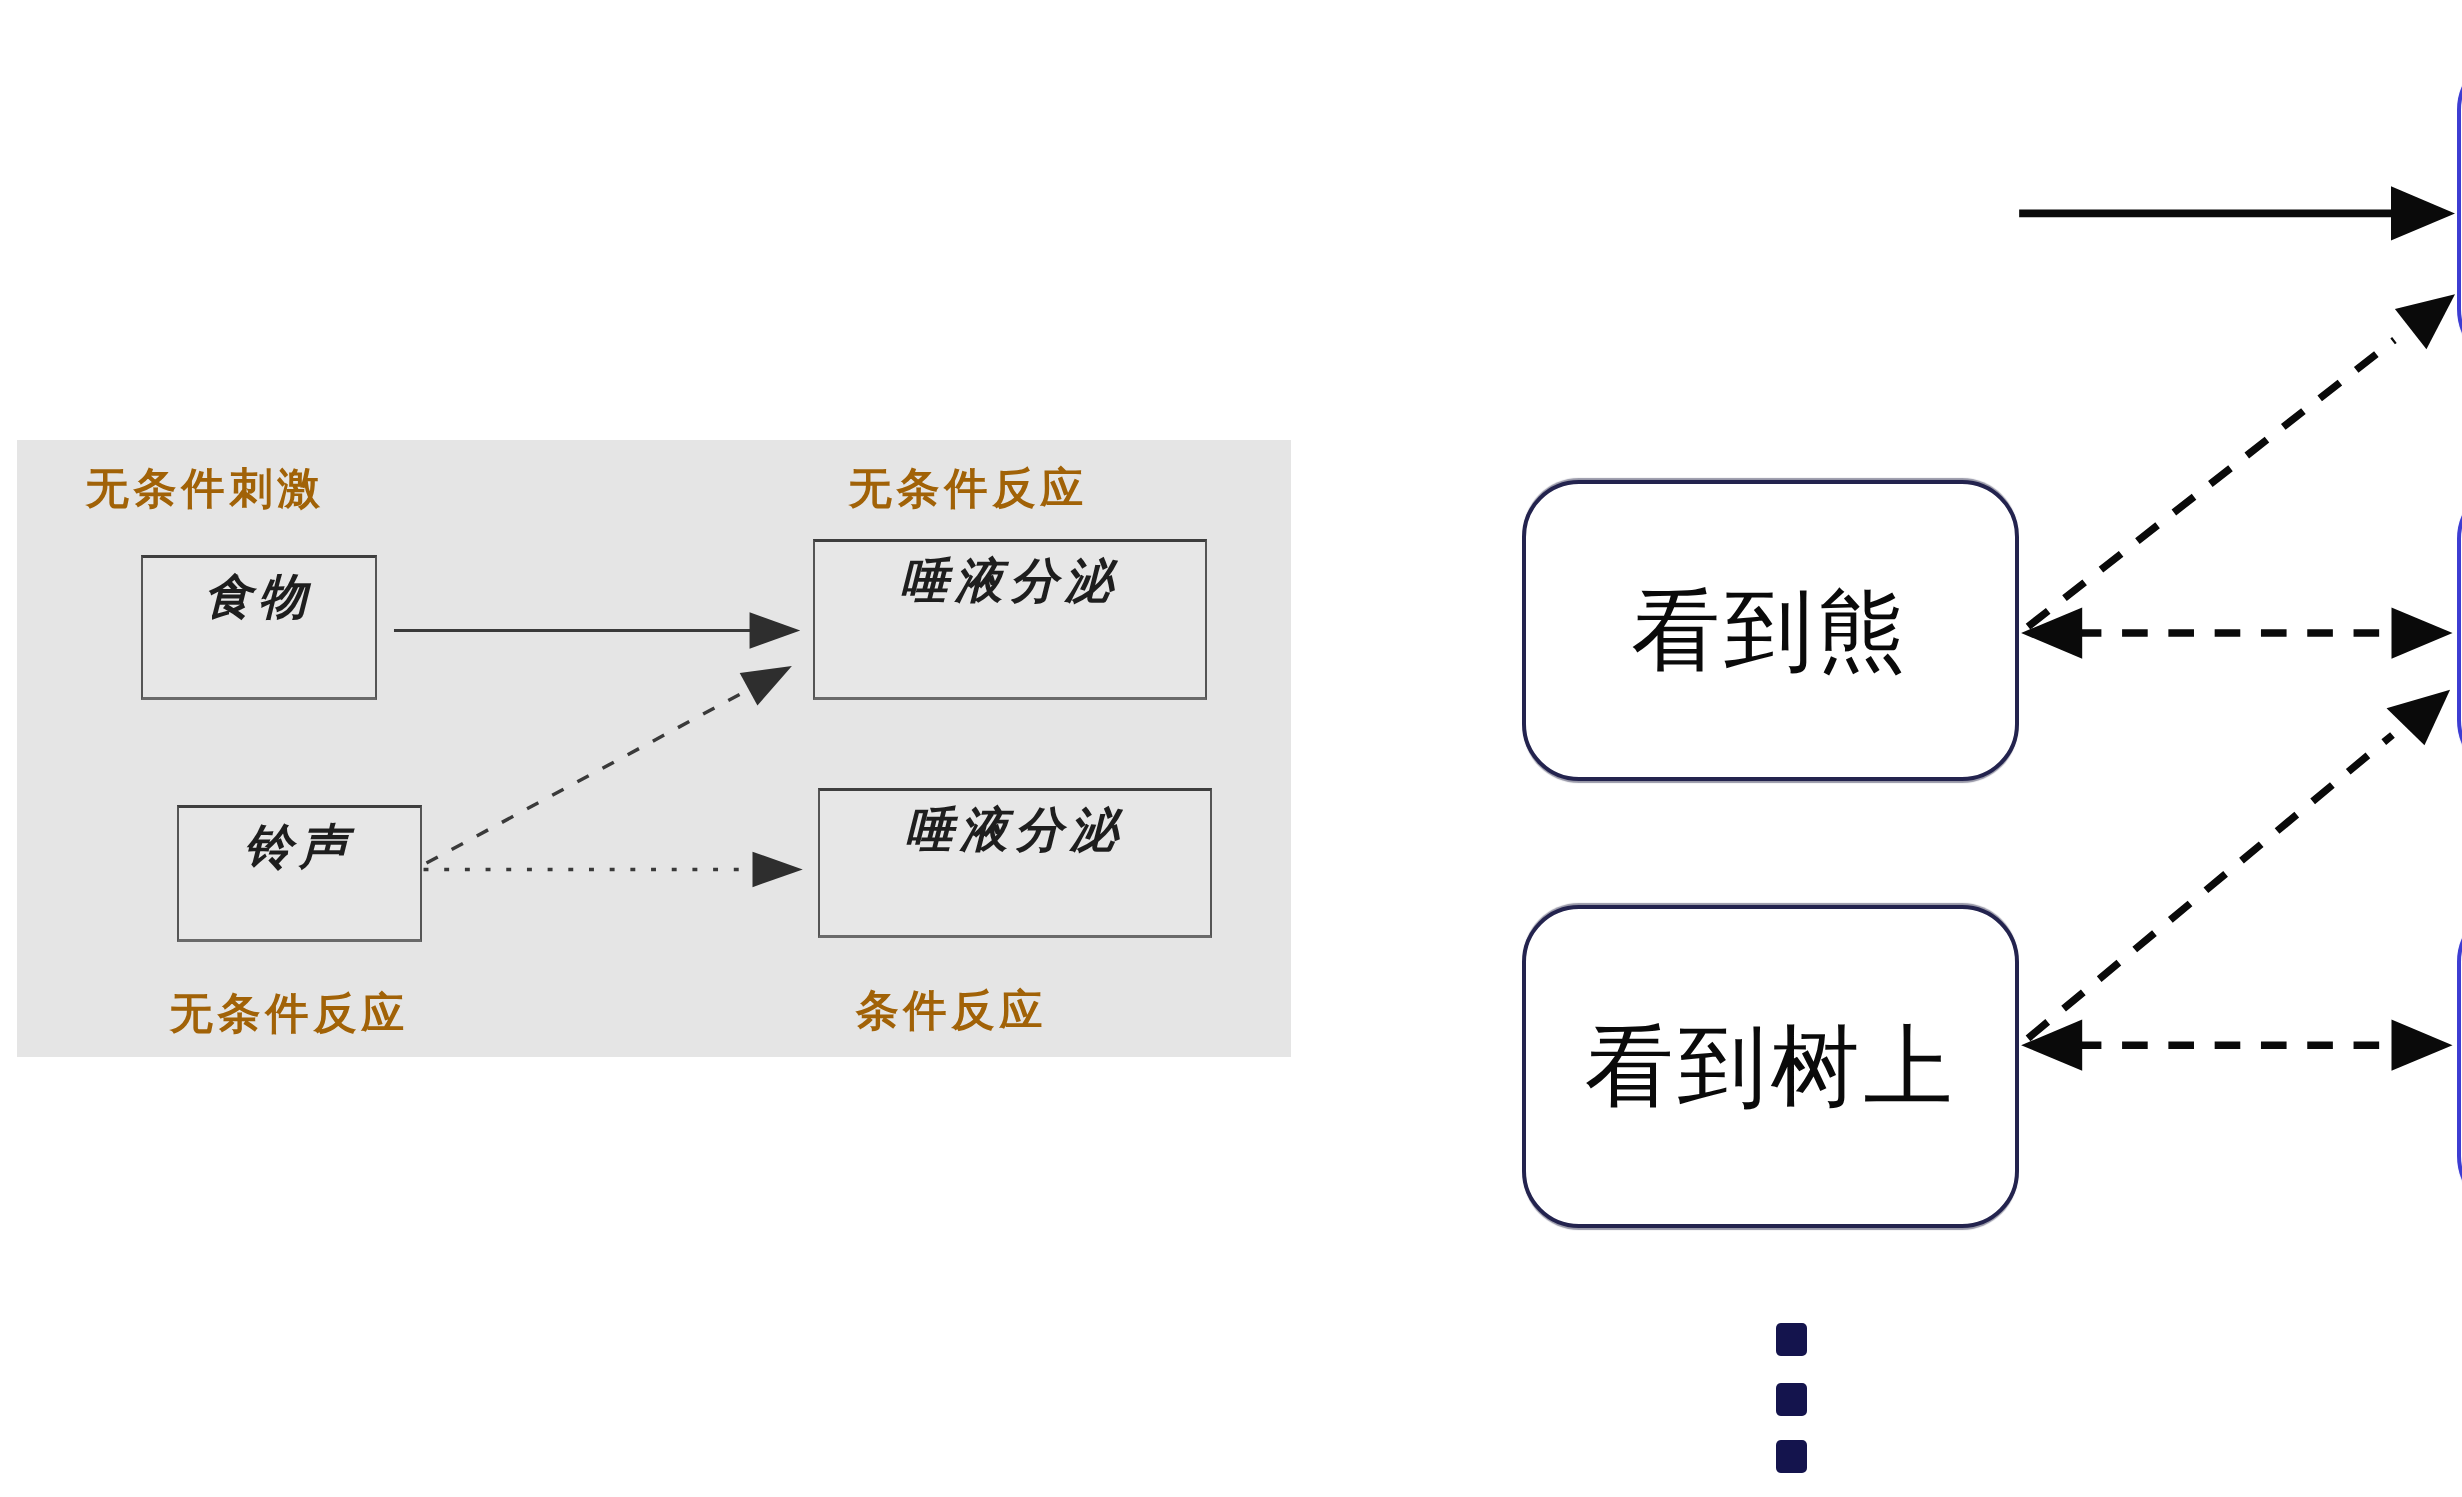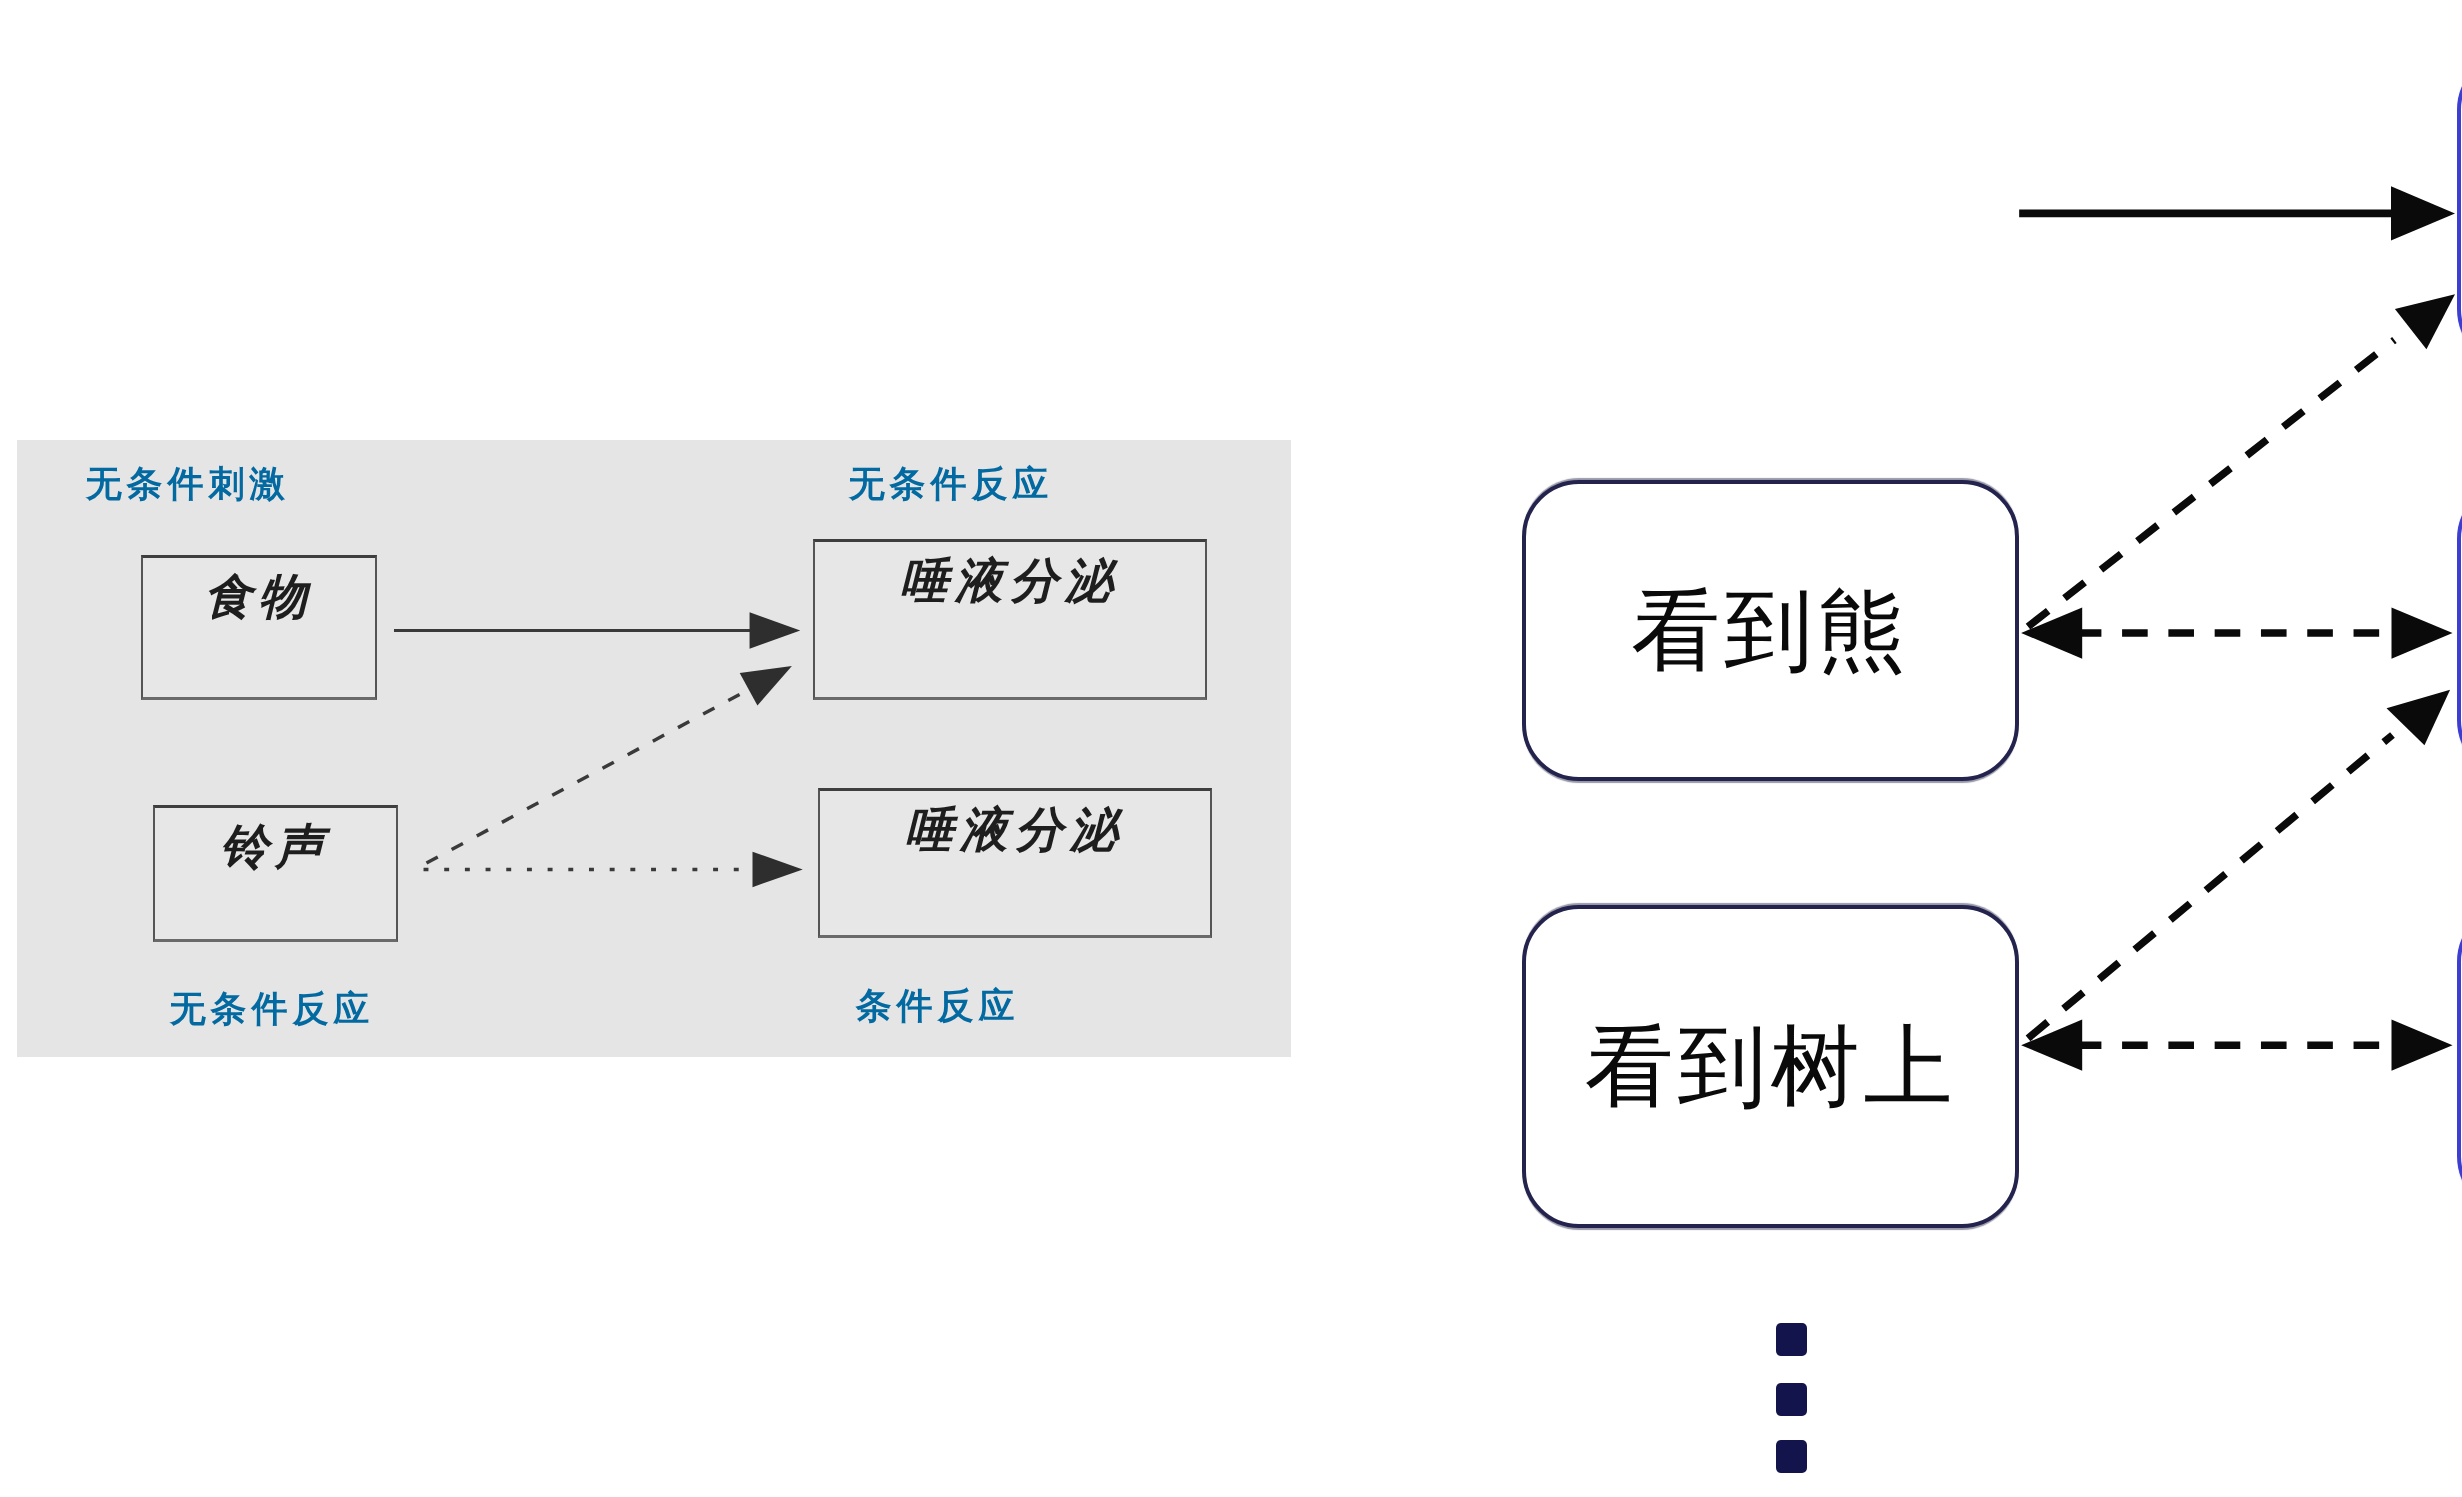--- a/index.html
+++ b/index.html
@@ -10,21 +10,21 @@
     overflow:hidden;
     font-family:"Liberation Sans","DejaVu Sans",sans-serif;
   }
   
   .panel{
     position:absolute;left:16.7px;top:440px;width:1274px;height:617px;
     background:#e5e5e5;
   }
   .plabel{
     position:absolute;
-    font-size:36px;letter-spacing:4.9px;color:#0369a1;font-weight:600;
+    font-size:43px;letter-spacing:4.9px;color:#a16207;font-weight:600;
     white-space:nowrap;
   }
   .pbox{
     position:absolute;
     border:2px solid #555555;
     border-top:3.9px solid #3e3e3e;
     border-bottom:3.4px solid #6a6a6a;
     background:#e7e7e7;
     display:flex;justify-content:center;align-items:flex-start;
     box-sizing:border-box;
@@ -61,21 +61,21 @@
     <div class="plabel" style="left:832px;top:19.7px;">无条件反应</div>
     <div class="plabel" style="left:153px;top:545px;">无条件反应</div>
     <div class="plabel" style="left:839px;top:542px;">条件反应</div>
 
     <div class="pbox" style="left:124px;top:115px;width:236px;height:145px;">
       <span class="ptext">食物</span>
     </div>
     <div class="pbox" style="left:796px;top:99px;width:394px;height:161px;">
       <span class="ptext">唾液分泌</span>
     </div>
-    <div class="pbox" style="left:136px;top:365px;width:245px;height:137px;">
+    <div class="pbox" style="left:160px;top:365px;width:245px;height:137px;">
       <span class="ptext">铃声</span>
     </div>
     <div class="pbox" style="left:801px;top:348px;width:394px;height:150px;">
       <span class="ptext">唾液分泌</span>
     </div>
   </section>
 
   <div class="node val" style="left:2457px;top:53px;width:500px;height:313px;">
     
   </div>

